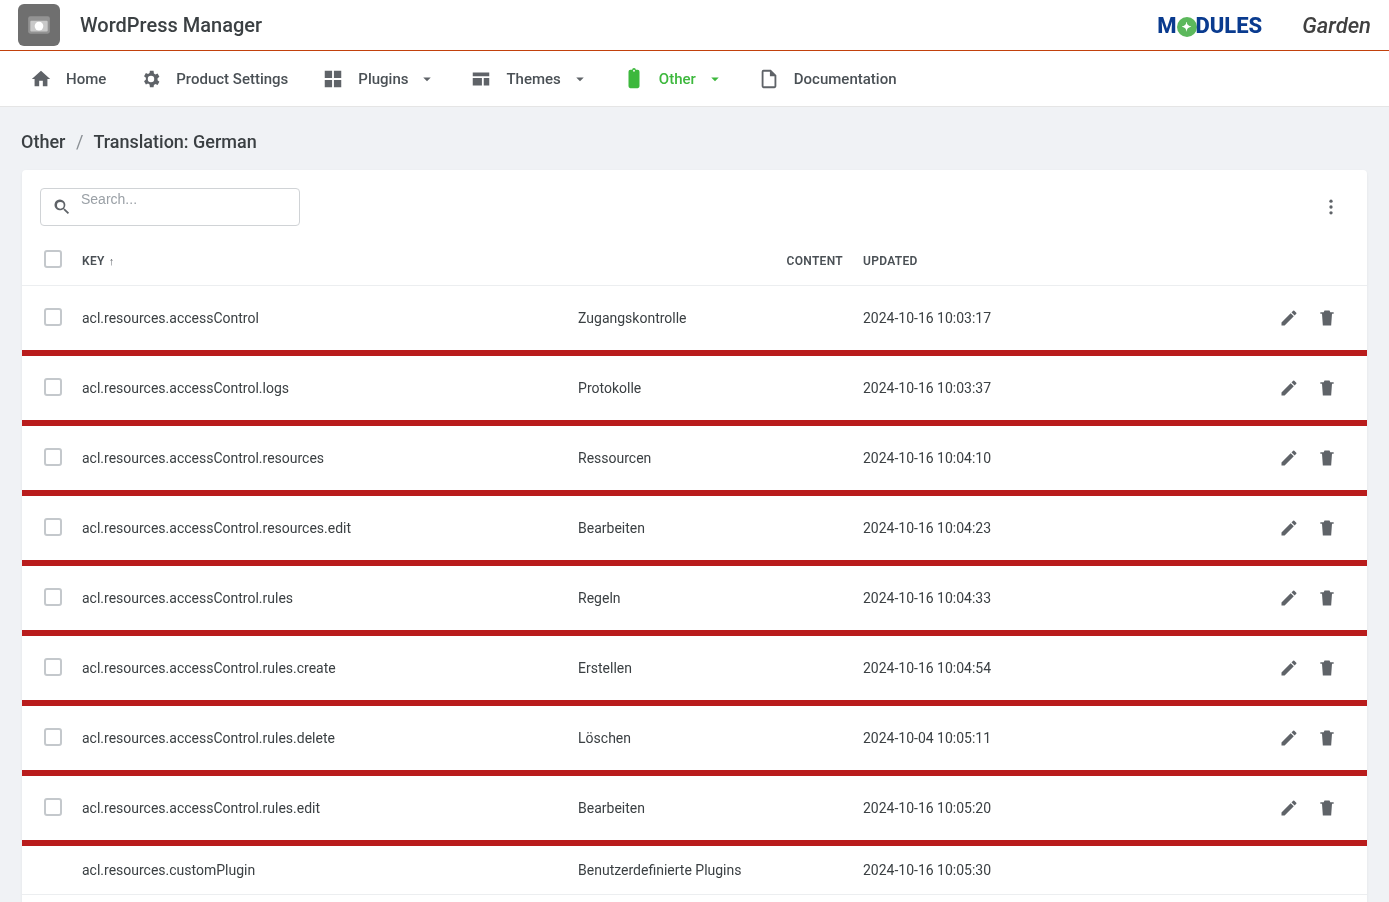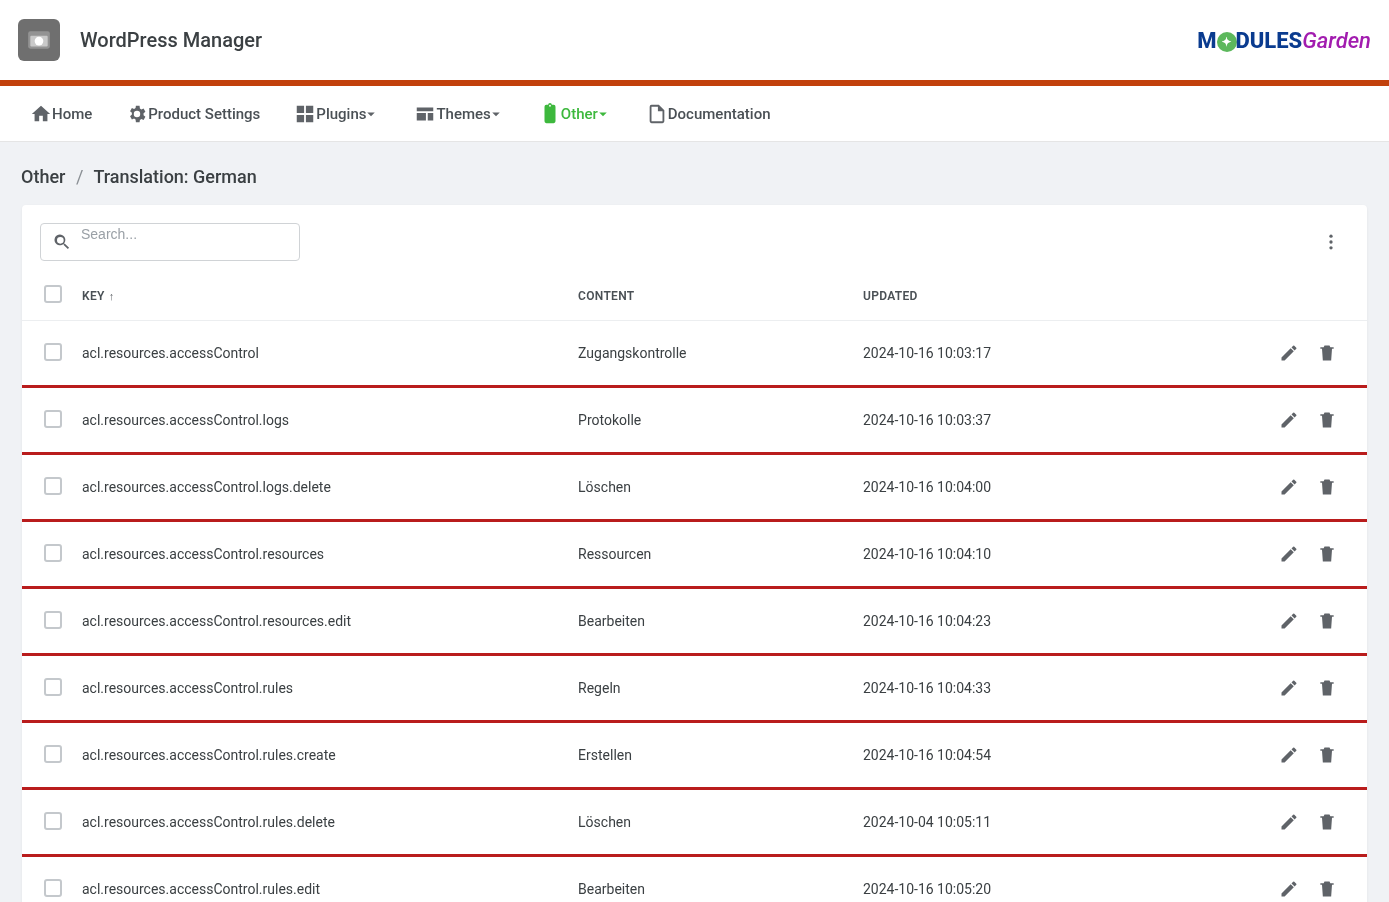--- a/index.html
+++ b/index.html
@@ -1,27 +1,27 @@
 <!DOCTYPE html>
 <html><head>
 <meta charset="utf-8">
 <style>
 * { box-sizing: border-box; margin: 0; padding: 0; }
 body { font-family: -apple-system, BlinkMacSystemFont, "Segoe UI", Roboto, "Helvetica Neue", Arial, sans-serif; background: #f0f2f5; color: #333; font-size: 14px; }
-.top-header { background: #fff; height: 86px; display: flex; align-items: center; padding: 0 18px; border-bottom: 6px solid #c2410c; }
+.top-header { background: #fff; height: 51px; display: flex; align-items: center; padding: 0 18px; border-bottom: 1px solid #c2410c; }
 .app-icon-box { width: 42px; height: 42px; background: #6f6f6f; border-radius: 6px; display: flex; align-items: center; justify-content: center; margin-right: 20px; }
 .app-icon-box svg { width: 26px; height: 26px; }
 .app-title { font-size: 20px; font-weight: 500; color: #3b4043; }
 .logo-right { margin-left: auto; font-size: 22px; font-weight: 700;}
 .logo-right .m { color:#0a3b8f; font-weight:800; letter-spacing:1px;}
 .logo-right .globe { display:inline-flex; width:20px; height:20px; border-radius:50%; background:#5cb85c; color:#fff; align-items:center; justify-content:center; font-size:12px; vertical-align:middle; margin:0 -1px; font-weight:700;}
 .logo-right .dules { color:#0a3b8f; font-weight:800;}
-.logo-right .garden { color:#a21caf; font-style:italic; font-weight:500;}
+.logo-right .garden { color:#404040; font-style:italic; font-weight:500;margin-left:40px;}
 .nav-bar { background:#fff; height:56px; display:flex; align-items:center; padding:0 14px; border-bottom:1px solid #e5e5e5; gap:2px; }
-.nav-item { display:flex; align-items:center; padding:0 16px; height:56px; color:#4a5055; font-weight:500; cursor:pointer; font-size:15px; position:relative;}
+.nav-item { display:flex; align-items:center; padding:0 16px; height:56px; color:#4a5055; font-weight:500; cursor:pointer; font-size:15px; gap:14px; position:relative;}
 .nav-item svg.nav-icon { width:22px; height:22px; fill:#5f6368; }
 .nav-item.active { color:#3db83d; }
 .nav-item.active svg.nav-icon { fill:#3db83d; }
 .nav-item svg.chev { width:18px; height:18px; fill:#5f6368; margin-left:-4px;}
 .nav-item.active svg.chev { fill:#3db83d;}
 .nav-item.active::after { content:''; position:absolute; bottom:-8px; left:50%; transform:translateX(-50%); width:0; height:0; border-left:8px solid transparent; border-right:8px solid transparent; border-bottom:8px solid #f0f2f5;}
 .breadcrumb { padding:24px 21px 18px; font-size:18px; color:#3b4043; font-weight:500;}
 .breadcrumb .sep { color:#8a8f94; margin:0 6px; font-weight:400;}
 .card { background:#fff; margin:0 22px 22px; border-radius:4px; box-shadow:0 1px 3px rgba(0,0,0,.06); padding:18px 0 14px;}
 .card-top { display:flex; align-items:center; padding:0 18px 10px;}
@@ -29,28 +29,28 @@
 .search-wrap svg { position:absolute; left:12px; top:50%; transform:translateY(-50%); width:20px; height:20px; fill:#5f6368;}
 .search-wrap input { width:100%; height:38px; border:1px solid #d0d3d6; border-radius:4px; padding:0 12px 17px 40px; font-size:14px; color:#333; outline:none;}
 .search-wrap input::placeholder{color:#9aa0a6;}
 .more-btn { margin-left:auto; width:36px; height:36px; display:flex; align-items:center; justify-content:center; cursor:pointer; border-radius:4px;}
 .more-btn svg{width:20px;height:20px;fill:#5f6368;}
 table{width:100%; border-collapse:collapse;}
 thead th{ text-align:left; font-size:12px; font-weight:600; color:#4a5055; padding:14px 10px; border-bottom:1px solid #eceef0; letter-spacing:.3px;}
 thead th:first-child, tbody td:first-child{ width:50px; padding-left:22px;}
 thead th.sort-col{ cursor:pointer;}
 .sort-arrow{ font-size:11px; margin-left:4px; color:#5f6368;}
-tbody td{ padding:16px 10px; border-bottom:3px solid #b91c1c; font-size:14px; color:#3b4043;}
+tbody td{ padding:16px 10px; border-bottom:6px solid #b91c1c; font-size:14px; color:#3b4043;}
 tbody tr:last-child td{border-bottom:1px solid #eceef0;}
 .chk{ width:18px; height:18px; border:2px solid #c4c8cc; border-radius:3px; display:inline-block; cursor:pointer; background:#fff;}
 .actions-cell{ text-align:right; padding-right:24px !important; white-space:nowrap;}
 .act-btn{ display:inline-flex; width:32px; height:32px; align-items:center; justify-content:center; cursor:pointer; border-radius:4px; margin-left:6px;}
 .act-btn svg{width:20px;height:20px;fill:#5f6368;}
 .col-key{width:38%;}
-.col-content{width:22%;}
+.col-content{width:22%;text-align:right;}
 .col-updated{width:26%;}
 .col-actions{width:14%;}
 </style>
 </head>
 <body>
 
 <div class="top-header">
   <div class="app-icon-box">
     <svg viewBox="0 0 24 24">
         <rect x="2" y="4" width="20" height="16" rx="2" fill="#fff" opacity=".25"></rect>
@@ -171,35 +171,20 @@
                 <path d="M3 17.25V21h3.75l11-11-3.75-3.75-11 11zM20.71 7.04a1 1 0 000-1.41l-2.34-2.34a1 1 0 00-1.41 0L15 5.25l3.75 3.75 1.96-1.96z"></path>
               </svg>
             </span><span class="act-btn">
               <svg viewBox="0 0 24 24">
                 <path d="M6 7h12l-1 14H7L6 7zm3-4h6l1 2h4v2H4V5h4l1-2z"></path>
               </svg>
             </span></td>
         </tr>
         <tr>
           <td><span class="chk"></span></td>
-          <td>acl.resources.accessControl.logs.delete</td>
-          <td>Löschen</td>
-          <td>2024-10-16 10:04:00</td>
-          <td class="actions-cell"><span class="act-btn">
-              <svg viewBox="0 0 24 24">
-                <path d="M3 17.25V21h3.75l11-11-3.75-3.75-11 11zM20.71 7.04a1 1 0 000-1.41l-2.34-2.34a1 1 0 00-1.41 0L15 5.25l3.75 3.75 1.96-1.96z"></path>
-              </svg>
-            </span><span class="act-btn">
-              <svg viewBox="0 0 24 24">
-                <path d="M6 7h12l-1 14H7L6 7zm3-4h6l1 2h4v2H4V5h4l1-2z"></path>
-              </svg>
-            </span></td>
-        </tr>
-        <tr>
-          <td><span class="chk"></span></td>
           <td>acl.resources.accessControl.resources</td>
           <td>Ressourcen</td>
           <td>2024-10-16 10:04:10</td>
           <td class="actions-cell"><span class="act-btn">
               <svg viewBox="0 0 24 24">
                 <path d="M3 17.25V21h3.75l11-11-3.75-3.75-11 11zM20.71 7.04a1 1 0 000-1.41l-2.34-2.34a1 1 0 00-1.41 0L15 5.25l3.75 3.75 1.96-1.96z"></path>
               </svg>
             </span><span class="act-btn">
               <svg viewBox="0 0 24 24">
                 <path d="M6 7h12l-1 14H7L6 7zm3-4h6l1 2h4v2H4V5h4l1-2z"></path>

